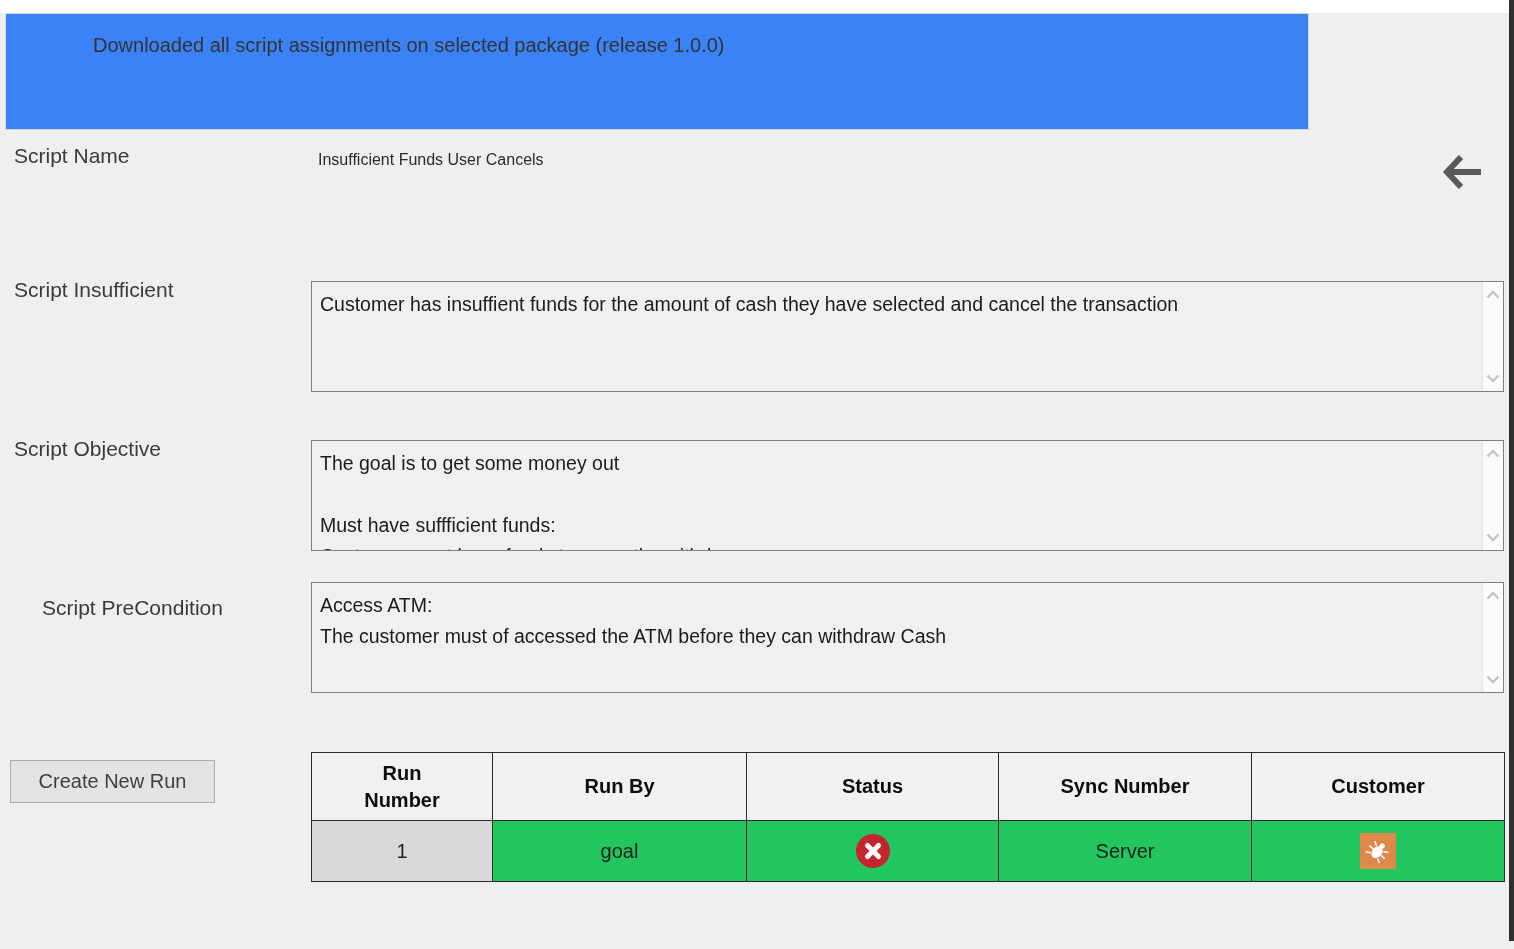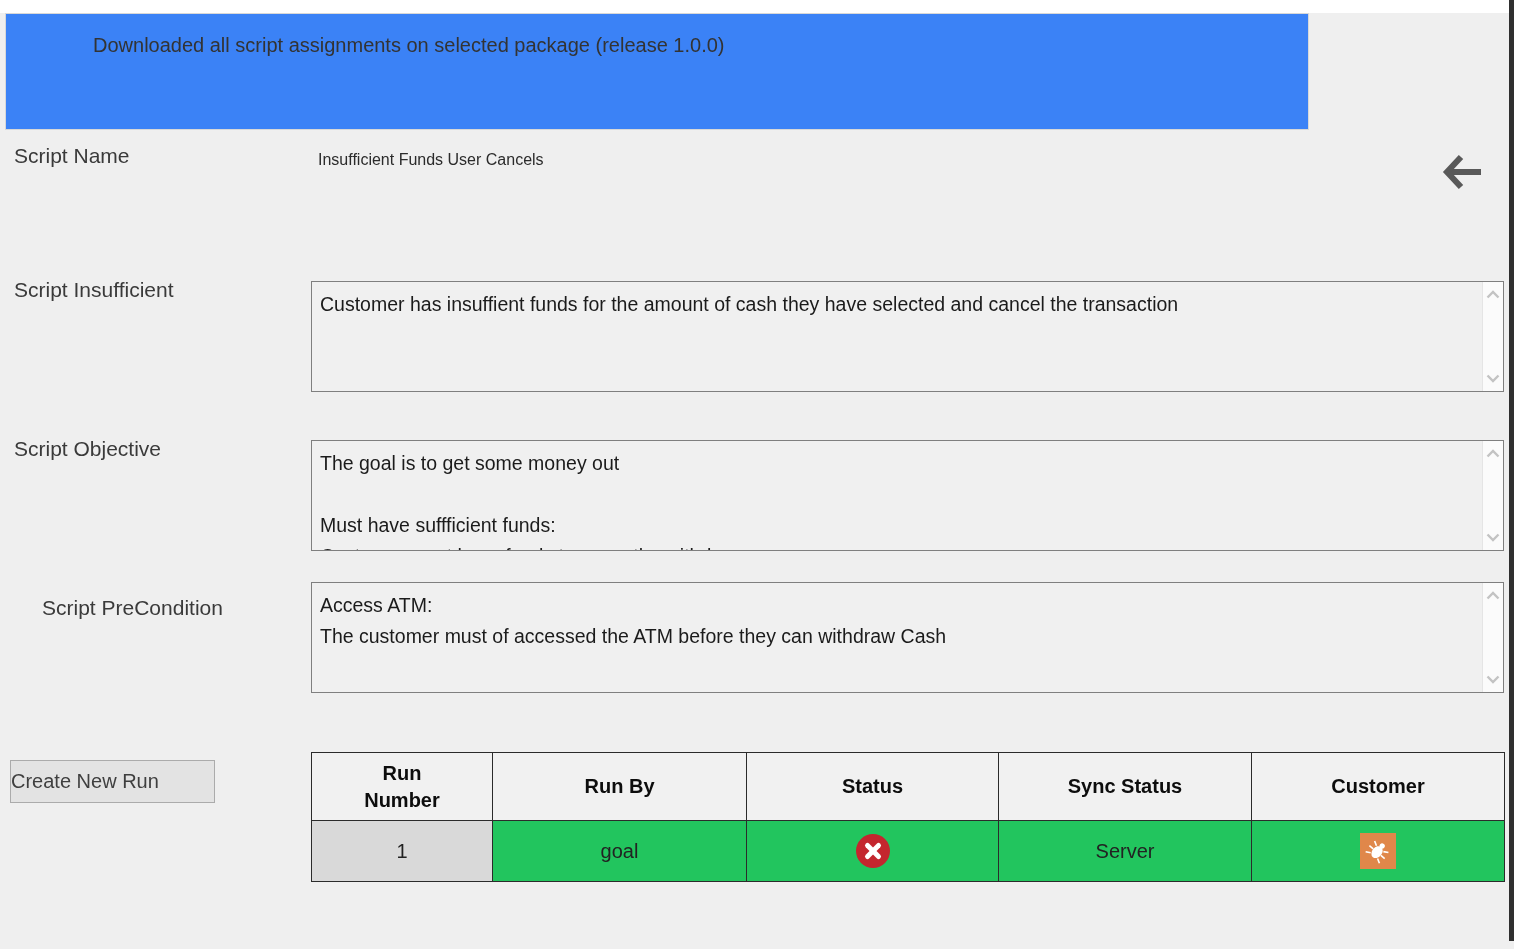--- a/index.html
+++ b/index.html
@@ -70,21 +70,21 @@
     justify-content: space-between; align-items: center;
     padding: 8px 0;
   }
   .fake-scrollbar svg { display: block; }
   .create-run-button {
     position: absolute; left: 10px; top: 760px; width: 205px; height: 43px;
     background: #e3e3e3;
     border: 1px solid #ababab;
     font-family: "Liberation Sans", sans-serif;
     font-size: 20px; color: #3f3f3f;
-    text-align: left; line-height: 41px;
+    text-align: center; line-height: 41px;
     cursor: pointer;
   }
   .runs-table {
     position: absolute; left: 311px; top: 752px; width: 1193px;
     border-collapse: collapse;
     table-layout: fixed;
     background: #22c55e;
   }
   .runs-table th, .runs-table td {
     border: 1px solid #2b2b2b;
@@ -206,21 +206,21 @@
       <col class="col-sync">
       <col class="col-incid">
   </colgroup>
   <thead>
     <tr>
       <th>
           <span class="th-wrap">Run Number</span>
         </th>
       <th>Run By</th>
       <th>Status</th>
-      <th>Sync Status</th>
+      <th>Sync Number</th>
       <th>Customer</th>
     </tr>
   </thead>
   <tbody>
     <tr>
       <td class="cell-runnumber">1</td>
       <td>goal</td>
       <td>
         <div class="status-error-icon" style="background:#c4262e;">
           <svg width="20" height="20" viewBox="0 0 20 20">

